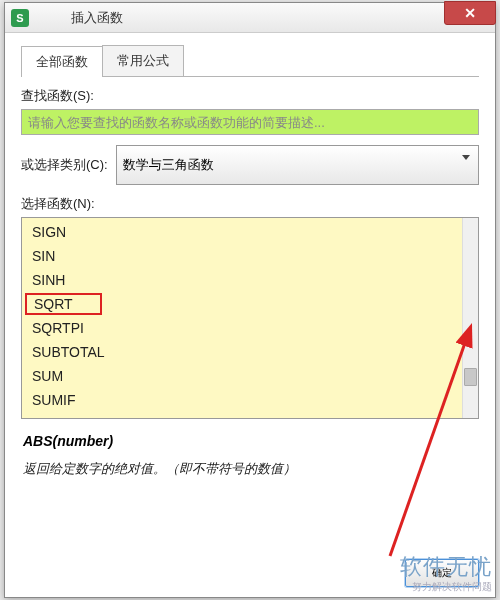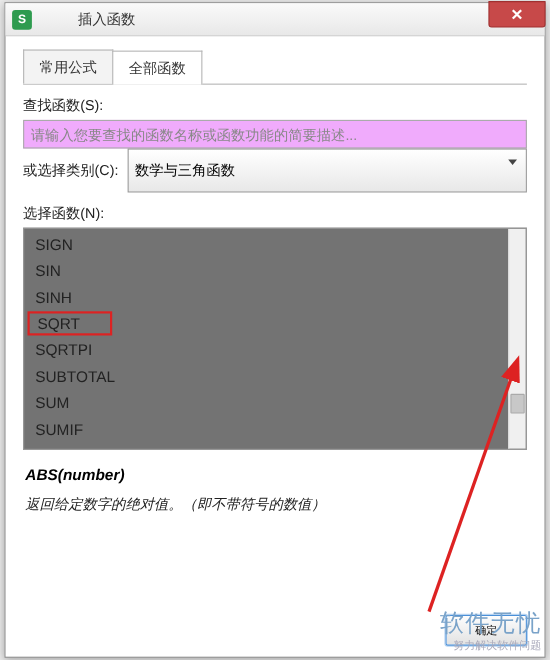--- a/index.html
+++ b/index.html
@@ -7,27 +7,27 @@
 .window { position: absolute; left: 4px; top: 2px; width: 492px; height: 596px; background: #fff; border: 1px solid #888; box-shadow: 0 2px 8px rgba(0,0,0,0.3); }
 .titlebar { height: 30px; background: linear-gradient(#fafafa,#e8e8e8); border-bottom: 1px solid #ccc; display: flex; align-items: center; padding: 0 0 0 6px; position: relative; }
 .app-icon { width: 18px; height: 18px; background: #2e9b4f; border-radius: 3px; display: flex; align-items: center; justify-content: center; color: #fff; font-weight: bold; font-size: 11px; margin-right: 6px; }
 .title-text { font-size: 13px; color: #333; margin-left: 36px; }
 .close-btn { position: absolute; right: -1px; top: -2px; width: 52px; height: 24px; background: #c74949; border: 1px solid #a03030; border-radius: 0 0 3px 3px; color: #fff; display: flex; align-items: center; justify-content: center; font-size: 14px; font-weight: bold; cursor: pointer; }
 .body { padding: 12px 16px 10px 16px; }
 .tabs { display: flex; border-bottom: 1px solid #b5b5b5; margin-bottom: 10px; }
 .tab { padding: 6px 14px; border: 1px solid #b5b5b5; border-bottom: none; background: #f3f3f3; font-size: 13px; cursor: pointer; margin-right: -1px; color: #333; }
 .tab.active { background: #fff; position: relative; top: 1px; }
 .label { font-size: 13px; color: #222; margin-bottom: 4px; display: block; }
-.search-input { width: 100%; height: 26px; border: 1px solid #aaa; padding: 0 6px; font-size: 13px; color: #333; margin-bottom: 0; background: #f0abfc; }
+.search-input { width: 100%; height: 26px; border: 1px solid #aaa; padding: 0 6px; font-size: 13px; color: #333; margin-bottom: 10px; background: #bef264; }
 .search-input::placeholder { color: #888; }
 .row { display: flex; align-items: center; margin-bottom: 10px; }
 .row .label { margin-bottom: 0; margin-right: 8px; white-space: nowrap; }
 .select { flex: 1; height: 40px; border: 1px solid #999; background: linear-gradient(#fff,#e8e8e8); padding: 0 22px 0 6px; font-size: 13px; position: relative; cursor: pointer; display: flex; align-items: center; }
 .select::after { content: ""; position: absolute; right: 8px; top: 9px; border-left: 4px solid transparent; border-right: 4px solid transparent; border-top: 5px solid #444; }
-.listbox { width: 100%; height: 202px; border: 1px solid #999; background: #737373; overflow: hidden; position: relative; margin-bottom: 8px; }
+.listbox { width: 100%; height: 202px; border: 1px solid #999; background: #fef9c3; overflow: hidden; position: relative; margin-bottom: 8px; }
 .list-inner { position: absolute; left: 0; top: 0; right: 16px; padding: 2px 0; }
 .list-item { padding: 4px 10px; font-size: 14px; color: #222; cursor: pointer; font-family: "Segoe UI", Arial, sans-serif; }
 .highlight { outline: 2px solid #d22; outline-offset: -1px; display: inline-block; padding: 2px 28px 2px 8px; margin-left: 2px; }
 .scrollbar { position: absolute; right: 0; top: 0; width: 16px; height: 100%; background: #f0f0f0; border-left: 1px solid #ddd; }
 .scroll-thumb { position: absolute; right: 1px; width: 13px; height: 18px; background: #c8c8c8; border: 1px solid #aaa; top: 150px; border-radius: 1px; cursor: pointer; }
 .desc-area { min-height: 130px; padding: 6px 2px; font-style: italic; }
 .desc-title { font-weight: bold; font-size: 14px; margin-bottom: 10px; font-family: Arial, sans-serif; }
 .desc-text { font-size: 13px; color: #222; line-height: 1.6; }
 .footer { position: absolute; bottom: 10px; right: 16px; display: flex; gap: 10px; align-items: flex-end; }
 .btn { min-width: 74px; height: 28px; border: 1px solid #8a8a8a; background: linear-gradient(#fdfdfd,#e2e2e2); font-size: 10px; cursor: pointer; border-radius: 2px; }
@@ -45,22 +45,22 @@
   <div class="titlebar">
     <div class="app-icon">S</div>
     <div class="title-text">插入函数</div>
     <div class="close-btn">
       <span>✕</span>
     </div>
   </div>
 
   <div class="body">
     <div class="tabs">
+      <div class="tab active">全部函数</div>
       <div class="tab">常用公式</div>
-      <div class="tab active">全部函数</div>
     </div>
 
     <label class="label">查找函数(S):</label>
     <input class="search-input" type="text" placeholder="请输入您要查找的函数名称或函数功能的简要描述..." style="">
 
     <div class="row">
       <span class="label">或选择类别(C):</span>
       <div class="select">
         <span>数学与三角函数</span>
       </div>

